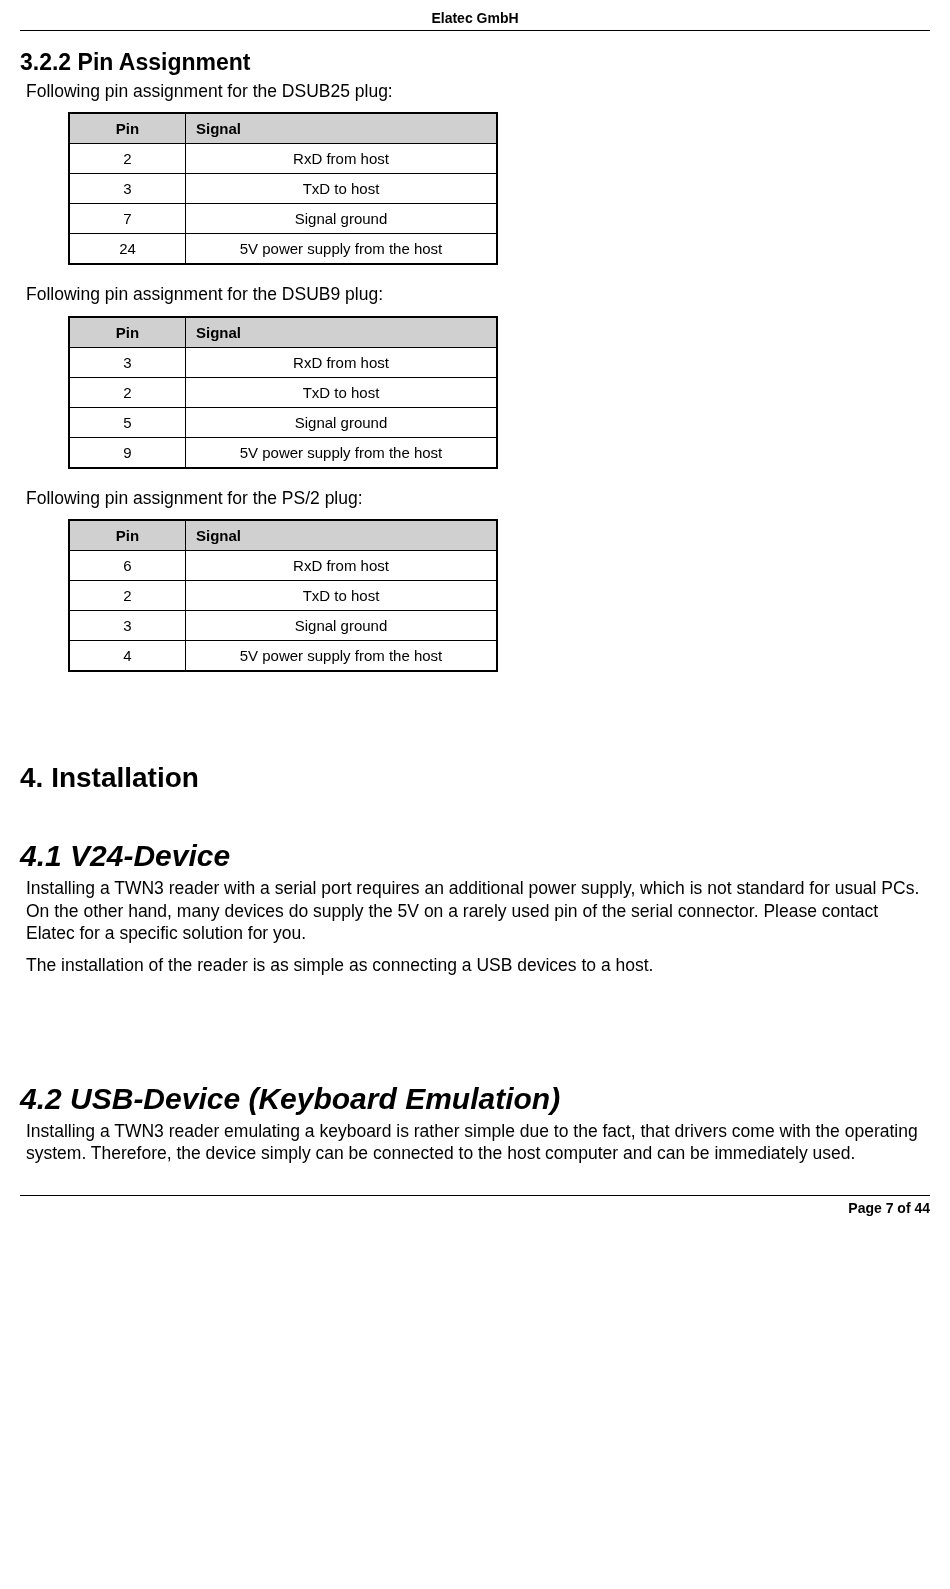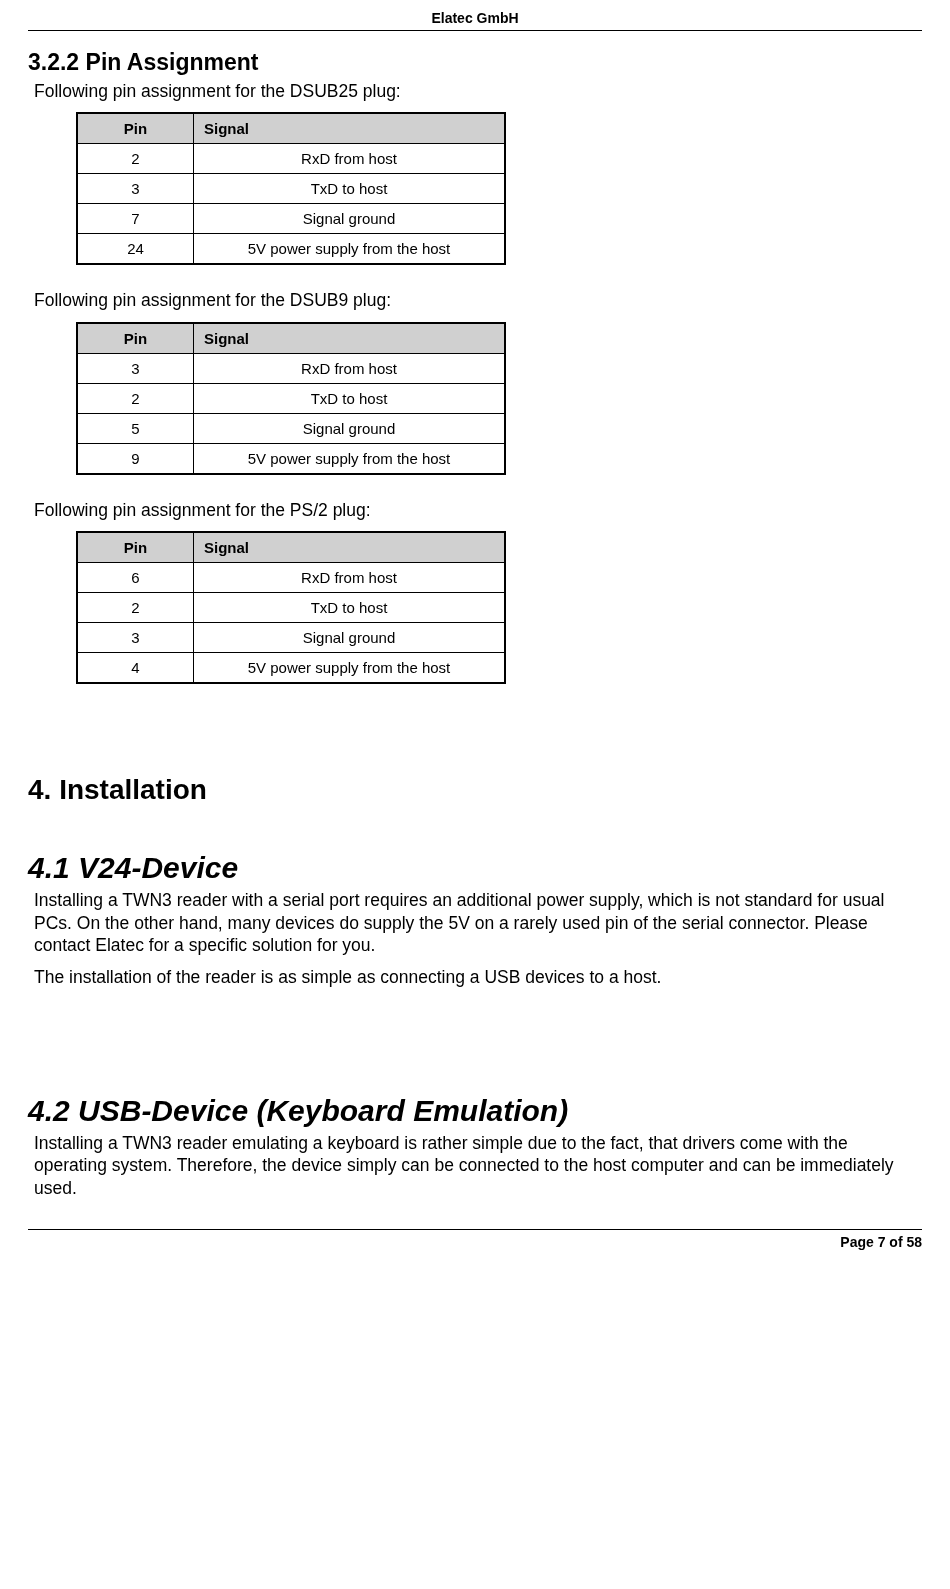--- a/index.html
+++ b/index.html
@@ -4,21 +4,21 @@
 <style>
   body {
     font-family: Arial, Helvetica, sans-serif;
     margin: 0;
     padding: 0;
     background: #fff;
     color: #000;
     width: 950px;
   }
   .page {
-    padding: 0 28px;
+    padding: 0 20px;
     box-sizing: border-box;
   }
   .header {
     text-align: center;
     font-size: 14px;
     font-weight: bold;
     padding-top: 10px;
     padding-bottom: 4px;
   }
   hr.top-rule, hr.bottom-rule {
@@ -34,21 +34,21 @@
     font-weight: bold;
     margin: 18px 0 2px 0;
   }
   p.body {
     font-size: 17.5px;
     margin: 4px 0 10px 6px;
     line-height: 1.28;
   }
   .pin-table {
     border-collapse: collapse;
-    margin: 6px 0 24px 48px;
+    margin: 6px 0 18px 48px;
     border: 2px solid #000;
   }
   .pin-table th, .pin-table td {
     border: 1px solid #000;
     font-size: 15px;
     padding: 6px 10px;
   }
   .pin-table th {
     background: #d0d0d0;
     font-weight: bold;
@@ -178,14 +178,14 @@
   <h2 class="section">4.1  V24-Device</h2>
   <p class="body">Installing a TWN3 reader with a serial port requires an additional power supply, which is not standard for usual PCs. On the other hand, many devices do supply the 5V on a rarely used pin of the serial connector. Please contact Elatec for a specific solution for you.</p>
   <p class="body">The installation of the reader is as simple as connecting a USB devices to a host.</p>
 
   <div class="gap-large"></div>
 
   <h2 class="section">4.2  USB-Device (Keyboard Emulation)</h2>
   <p class="body">Installing a TWN3 reader emulating a keyboard is rather simple due to the fact, that drivers come with the operating system. Therefore, the device simply can be connected to the host computer and can be immediately used.</p>
 
   <hr class="bottom-rule">
-  <div class="footer">Page 7 of 58</div>
+  <div class="footer">Page 7 of 44</div>
 </div>
 
 </body></html>

